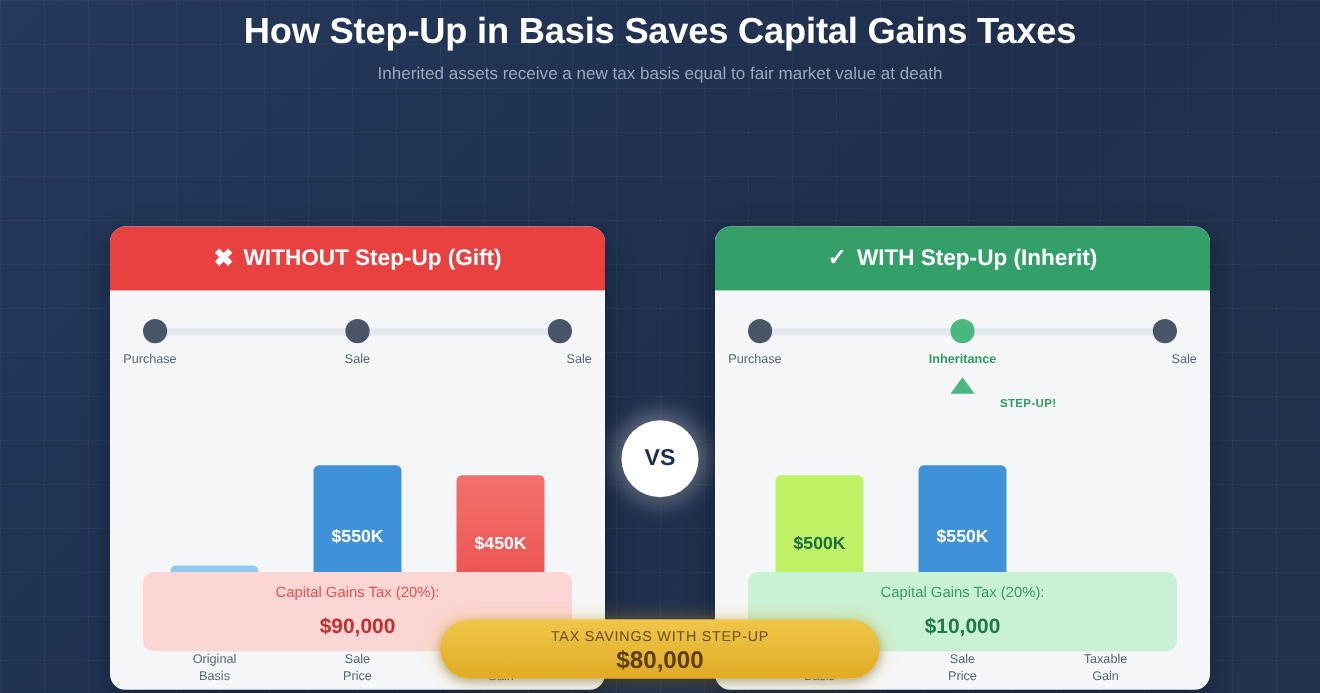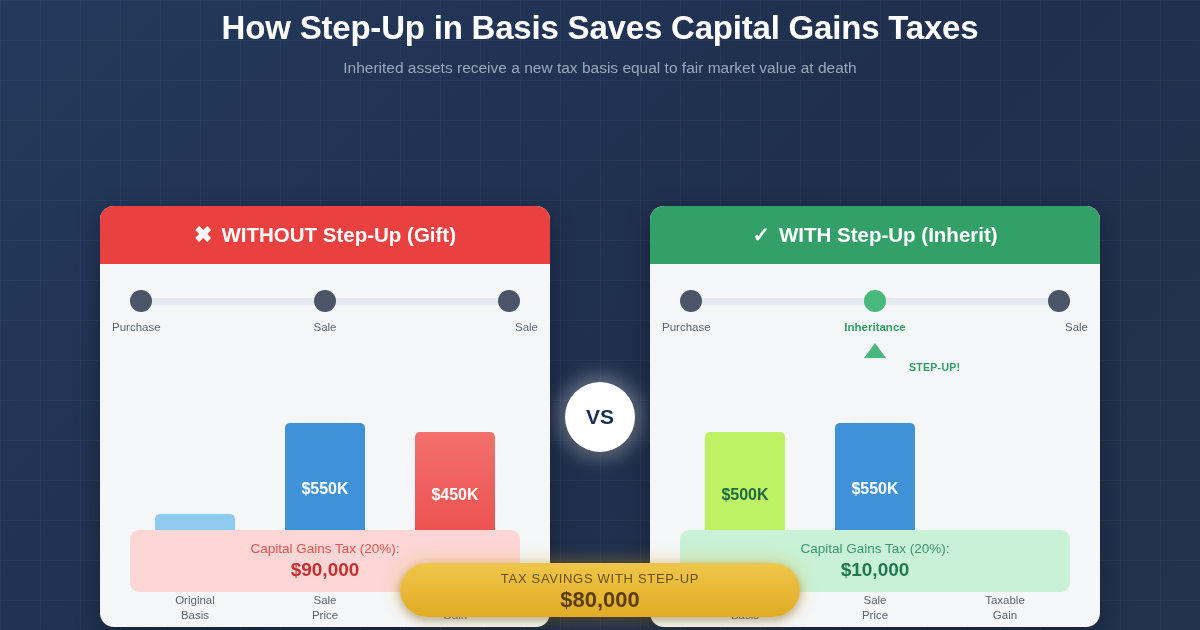--- a/index.html
+++ b/index.html
@@ -122,21 +122,21 @@
   }
 
   
   .tax-box {
     position:absolute; left:30px; right:30px; bottom:35px;
     border-radius:9px; padding:10px 0 11px 0; text-align:center;
   }
   .tax-red   { background:#fbd6d5; }
   .tax-green { background:#c9f1d5; }
   .tax-caption { font-size:13.5px; line-height:17px; }
-  .tax-amount { font-size:19px; font-weight:bold; line-height:23px; margin-top:1px; }
+  .tax-amount { font-size:19px; font-weight:bold; line-height:23px; margin-top:11px; }
   .tax-red .tax-caption { color:#e05450; }
   .tax-red .tax-amount  { color:#c5302e; }
   .tax-green .tax-caption { color:#3a9a6a; }
   .tax-green .tax-amount  { color:#1f7a4b; }
 
   
   #vs-badge {
     position:absolute; left:600px; top:340px; transform:translate(-50%,-50%);
     width:70px; height:70px; border-radius:50%; background:#ffffff;
     display:flex; align-items:center; justify-content:center;

